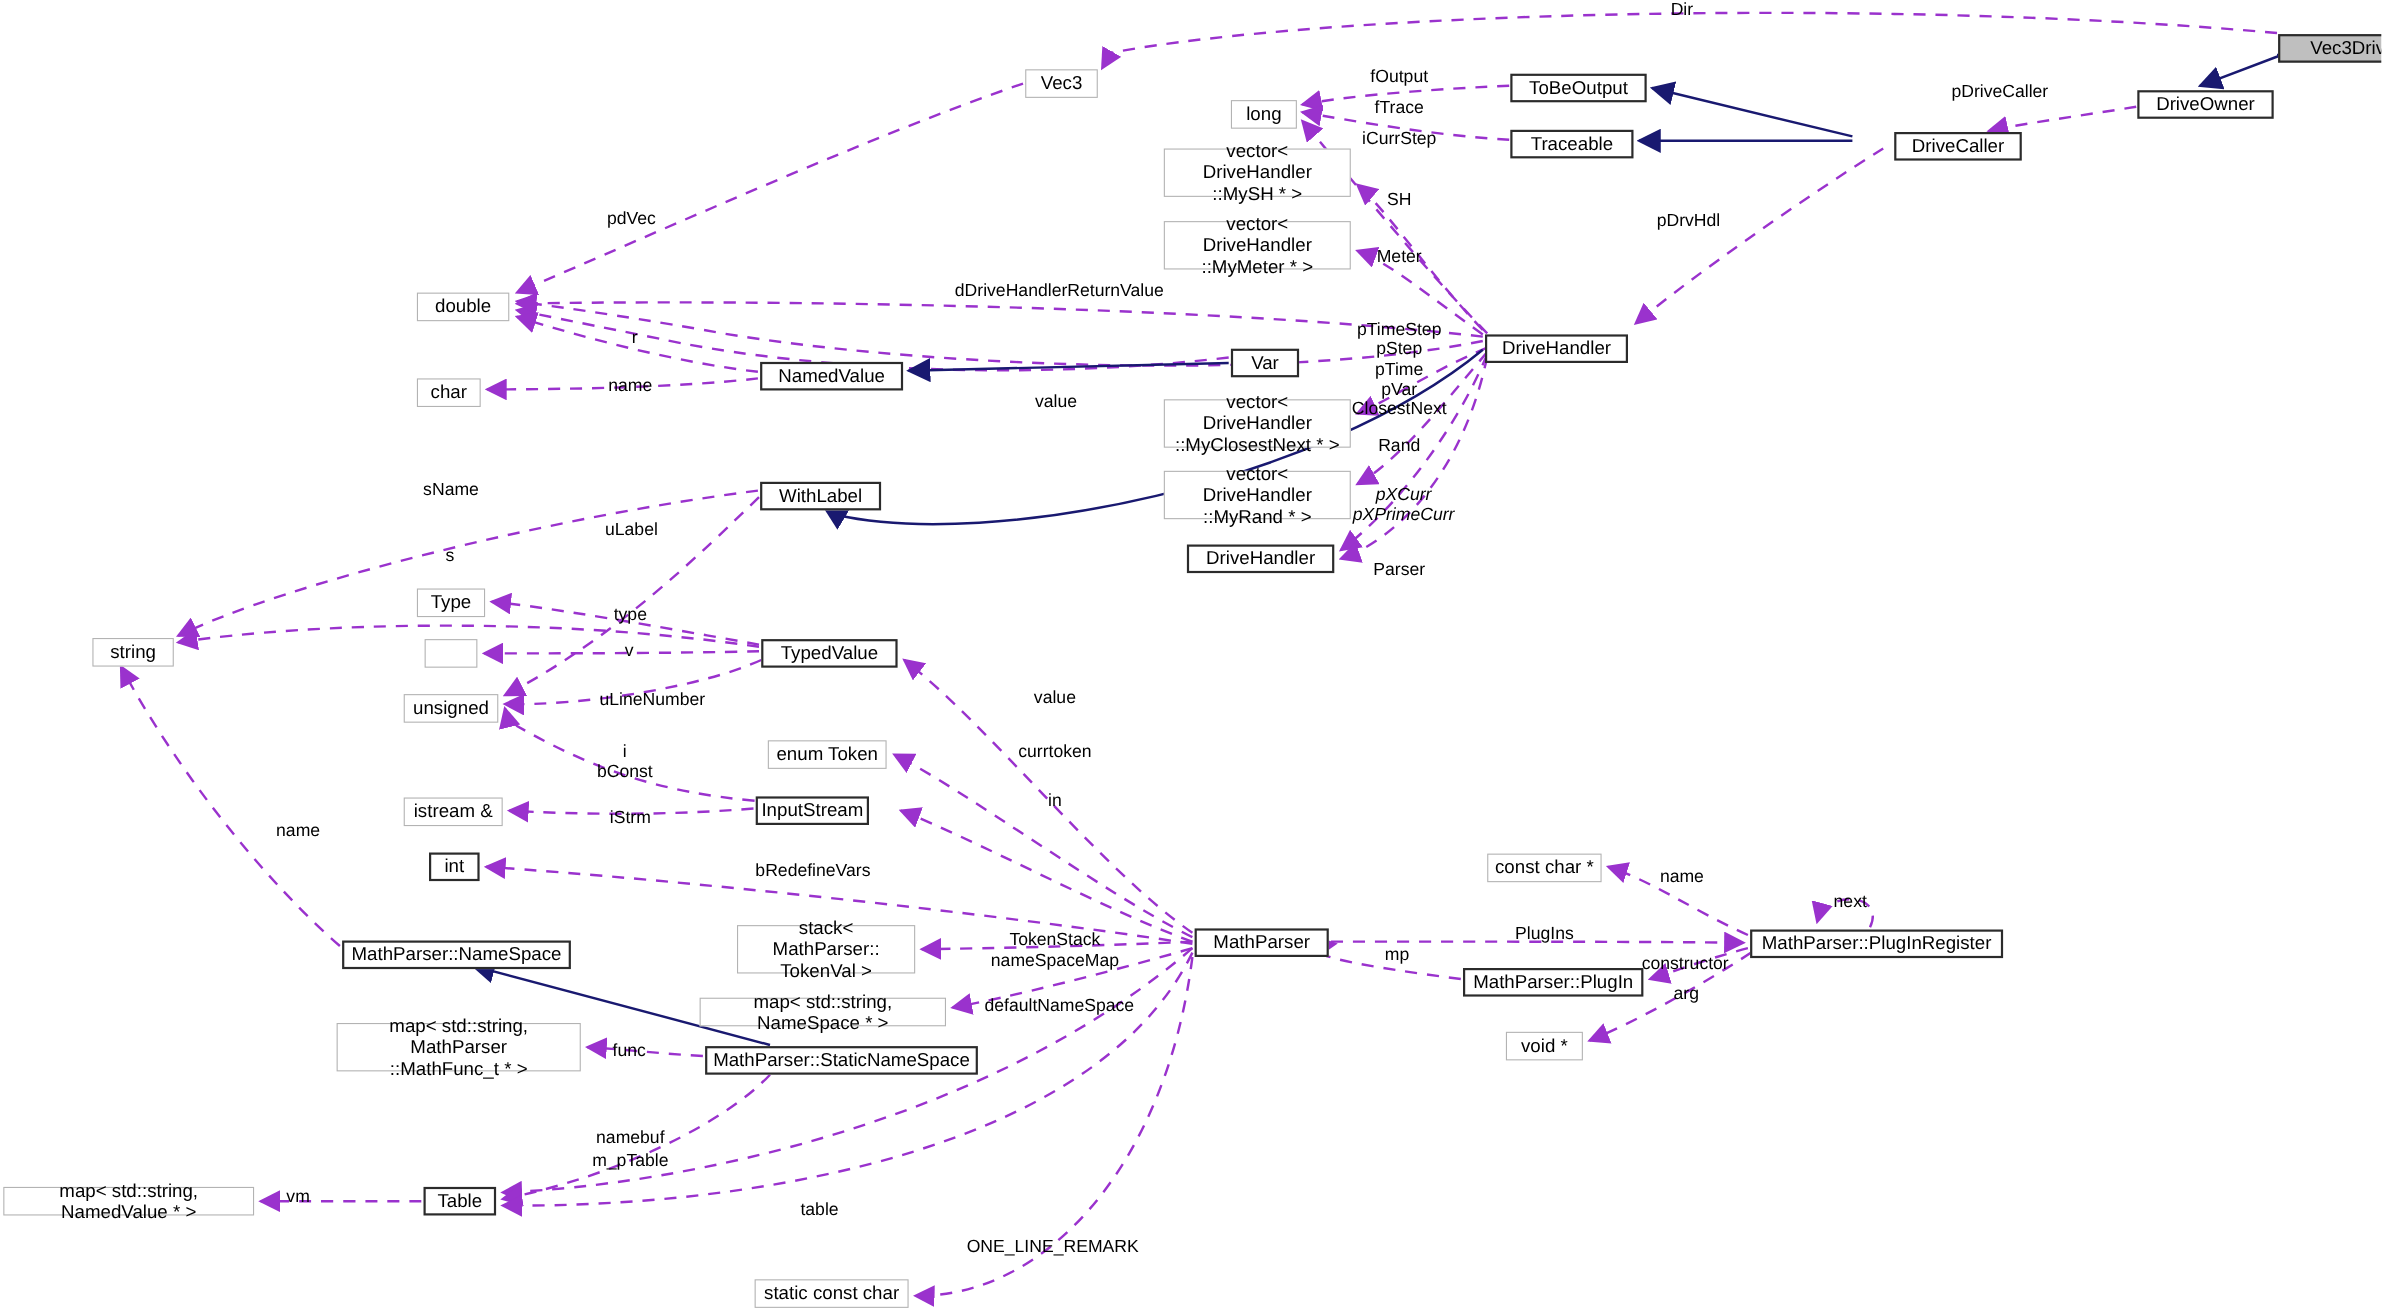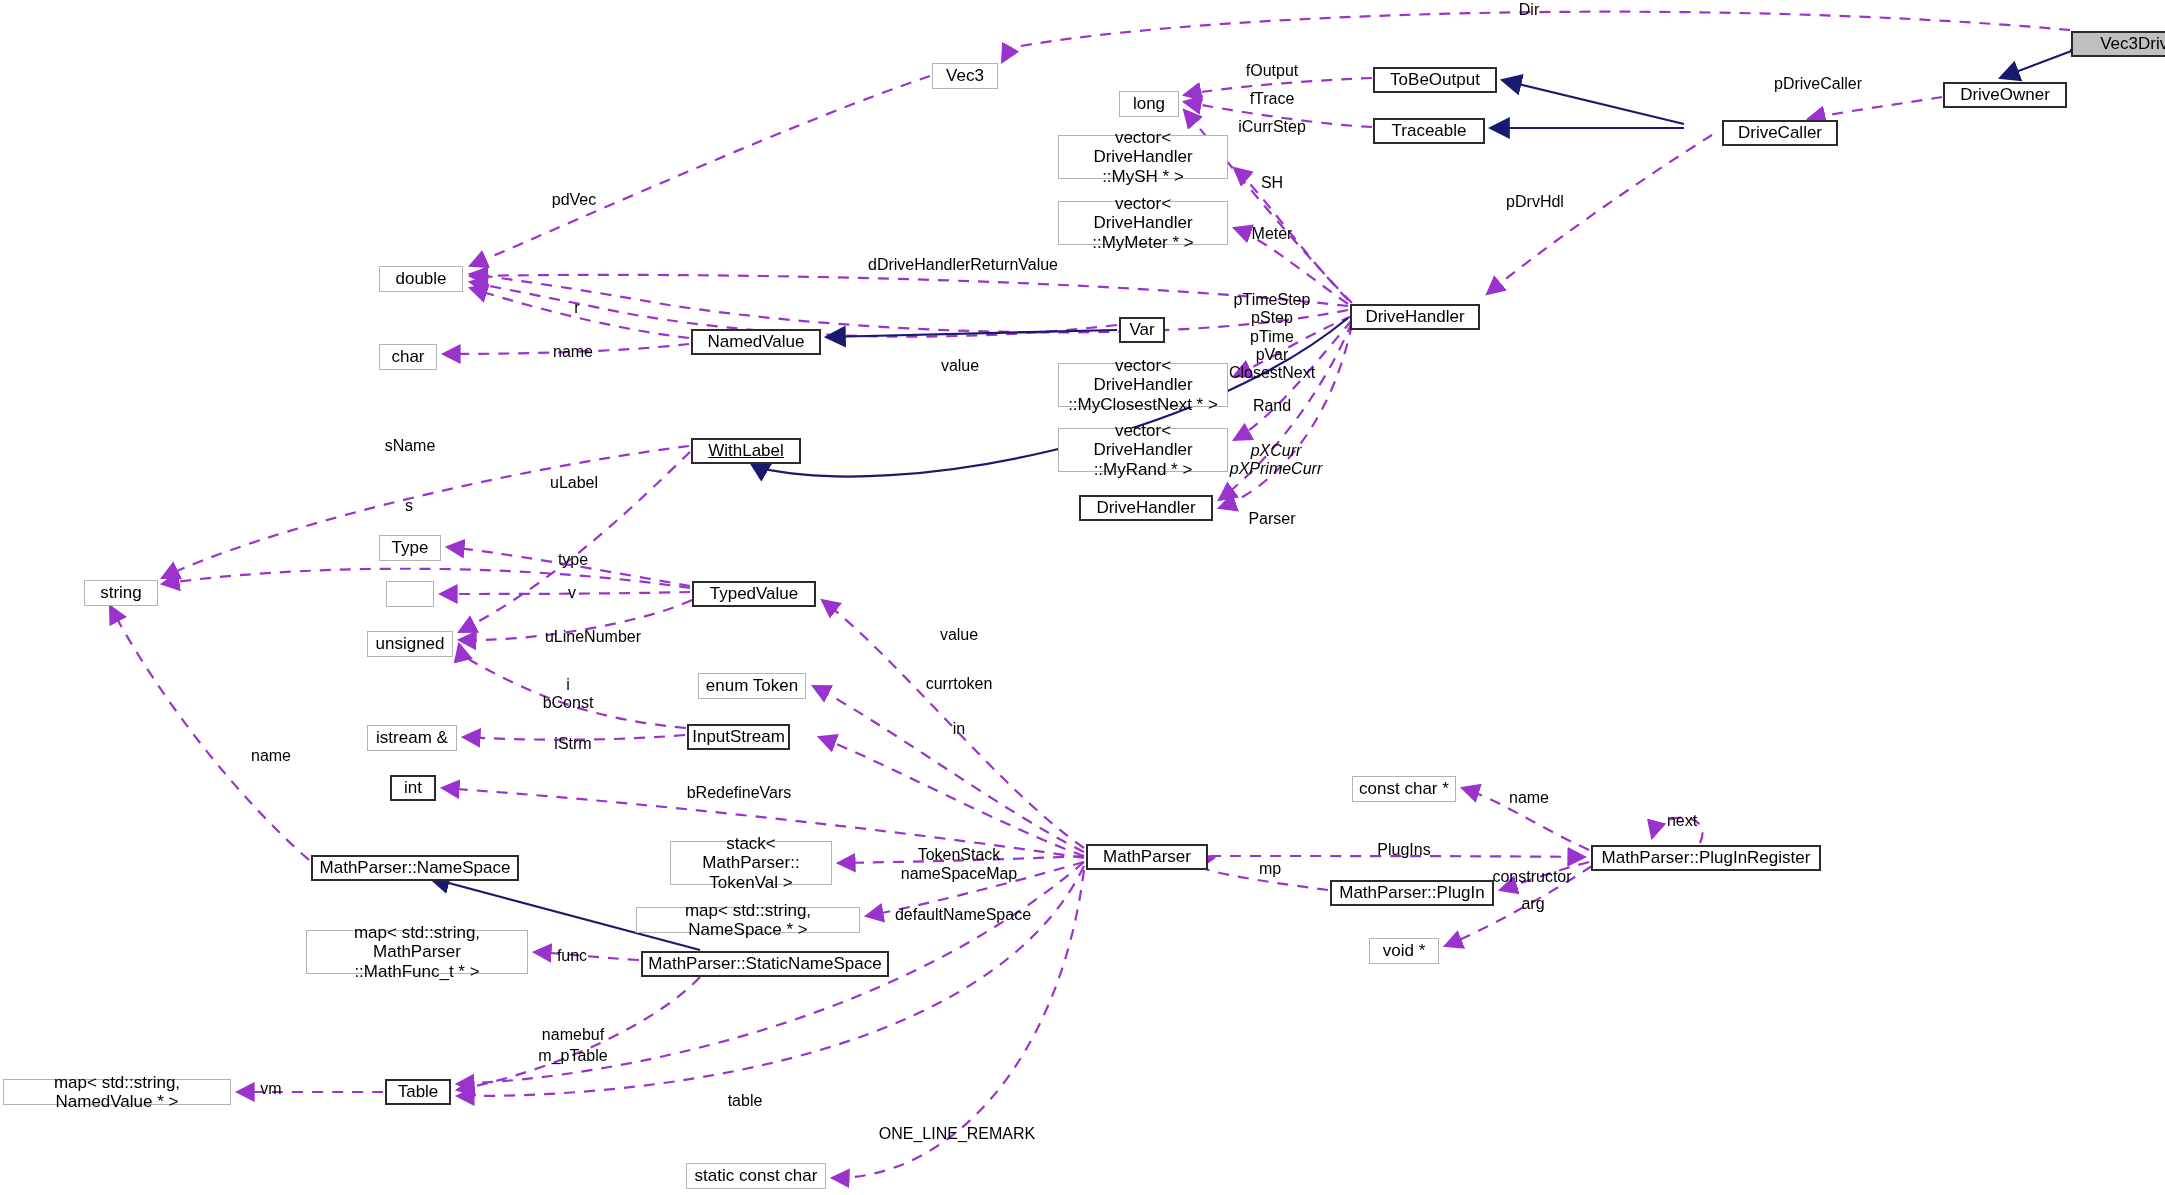--- a/index.html
+++ b/index.html
@@ -191,27 +191,27 @@
     <div class="node plain" style="left: 932px; top: 63px; width: 66px; height: 26px;">Vec3</div>
     <div class="node plain" style="left: 1119px; top: 91px; width: 60px; height: 26px;">long</div>
     <div class="node plain" style="left: 1058px; top: 135px; width: 170px; height: 44px;">vector&lt; DriveHandler
 ::MySH * &gt;</div>
     <div class="node plain" style="left: 1058px; top: 201px; width: 170px; height: 44px;">vector&lt; DriveHandler
 ::MyMeter * &gt;</div>
     <div class="node strong" style="left: 1350px; top: 304px; width: 130px; height: 26px;">DriveHandler</div>
     <div class="node plain" style="left: 379px; top: 266px; width: 84px; height: 26px;">double</div>
     <div class="node plain" style="left: 379px; top: 344px; width: 58px; height: 26px;">char</div>
     <div class="node strong" style="left: 691px; top: 329px; width: 130px; height: 26px;">NamedValue</div>
-    <div class="node strong" style="left: 1119px; top: 317px; width: 46px; height: 26px;">Var</div>
+    <div class="node strong" style="left: 1119px; top: 317px; width: 62px; height: 26px;">Var</div>
     <div class="node plain" style="left: 1058px; top: 363px; width: 170px; height: 44px;">vector&lt; DriveHandler
 ::MyClosestNext * &gt;</div>
     <div class="node plain" style="left: 1058px; top: 428px; width: 170px; height: 44px;">vector&lt; DriveHandler
 ::MyRand * &gt;</div>
     <div class="node strong" style="left: 1079px; top: 495px; width: 134px; height: 26px;">DriveHandler</div>
-    <div class="node strong" style="left: 691px; top: 438px; width: 110px; height: 26px; text-decoration: underline;">WithLabel</div>
+    <div class="node strong" style="left: 691px; top: 438px; width: 110px; height: 26px;">WithLabel</div>
     <div class="node plain" style="left: 84px; top: 580px; width: 74px; height: 26px;">string</div>
     <div class="node plain" style="left: 379px; top: 535px; width: 62px; height: 26px;">Type</div>
     <div class="node plain" style="left: 386px; top: 581px; width: 48px; height: 26px;"></div>
     <div class="node plain" style="left: 367px; top: 631px; width: 86px; height: 26px;">unsigned</div>
     <div class="node strong" style="left: 692px; top: 581px; width: 124px; height: 26px;">TypedValue</div>
     <div class="node plain" style="left: 367px; top: 725px; width: 90px; height: 26px;">istream &amp;</div>
     <div class="node strong" style="left: 390px; top: 775px; width: 46px; height: 26px;">int</div>
     <div class="node plain" style="left: 698px; top: 673px; width: 108px; height: 26px;">enum Token</div>
     <div class="node strong" style="left: 687px; top: 724px; width: 103px; height: 26px;">InputStream</div>
     <div class="node plain" style="left: 670px; top: 841px; width: 162px; height: 44px;">stack&lt; MathParser::

